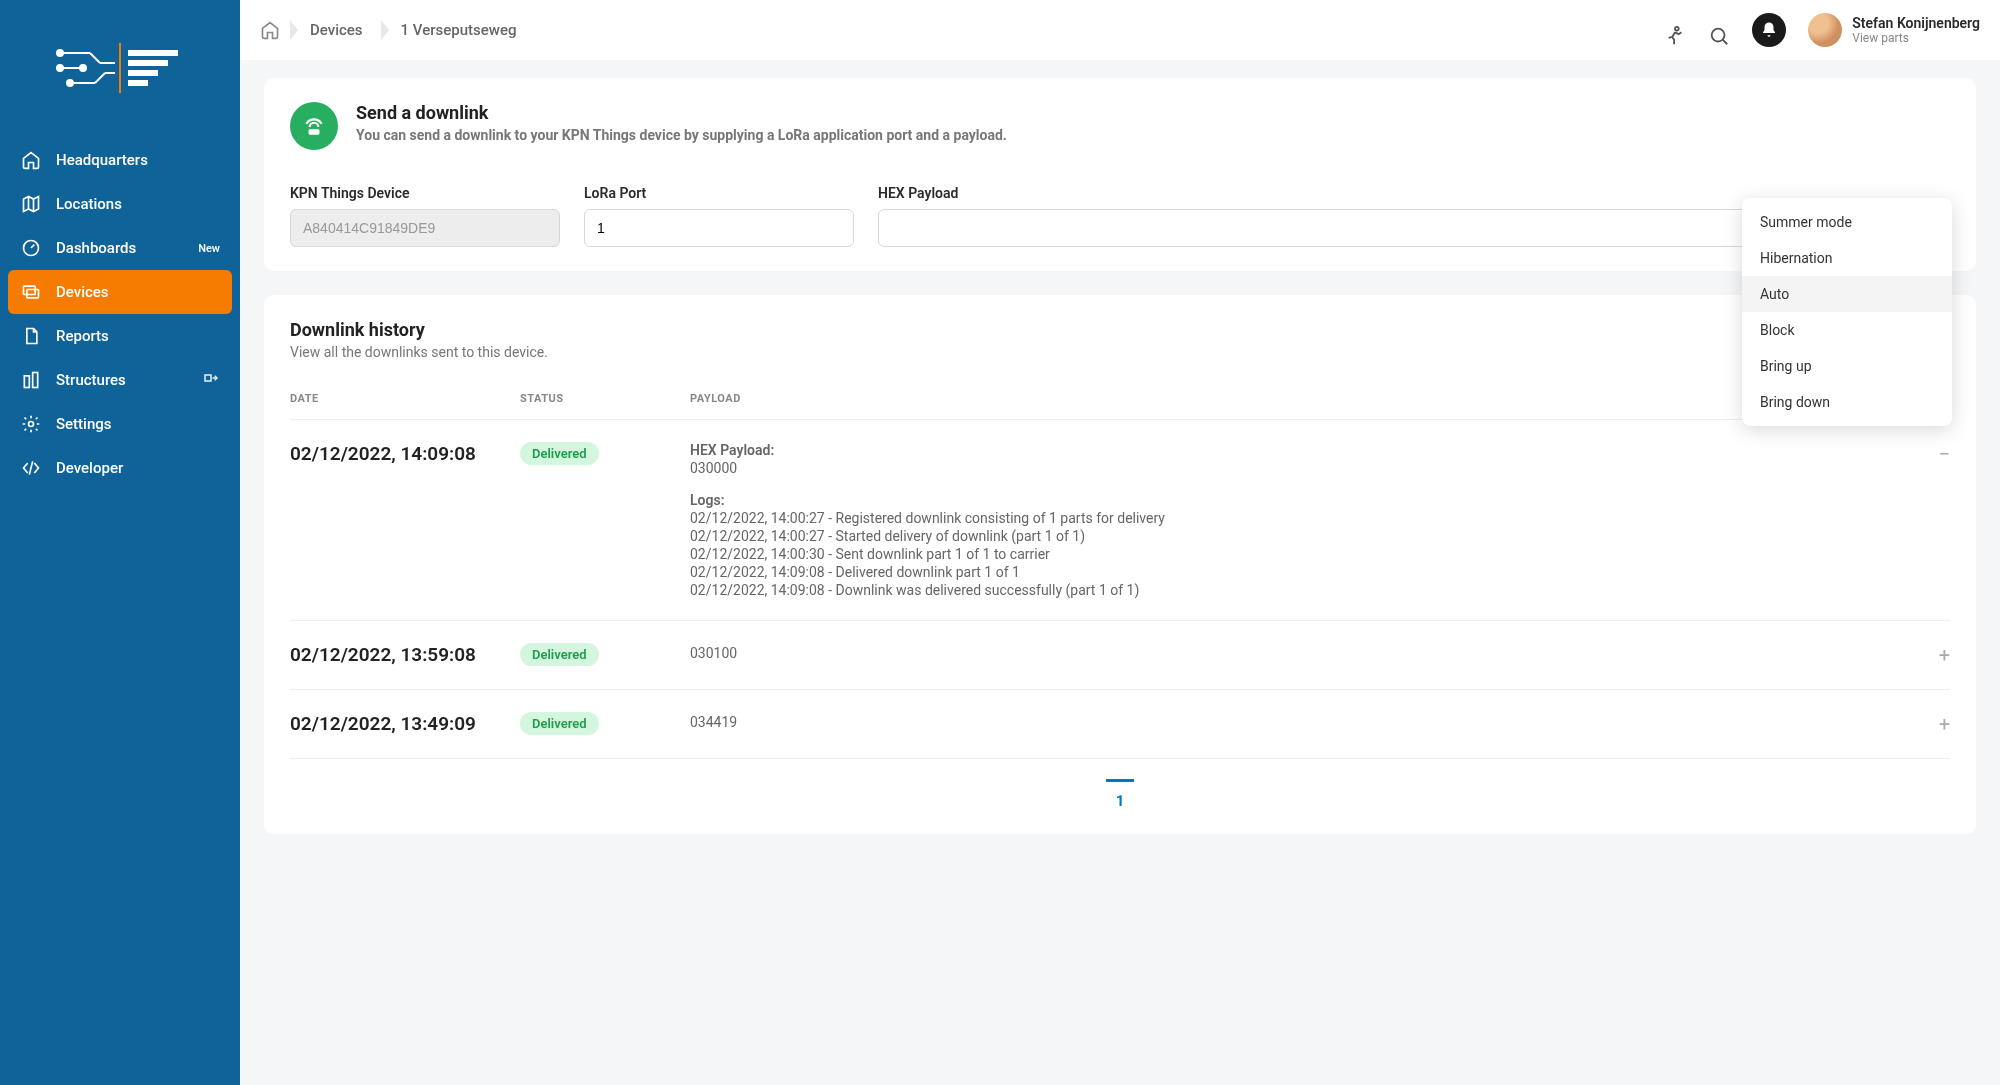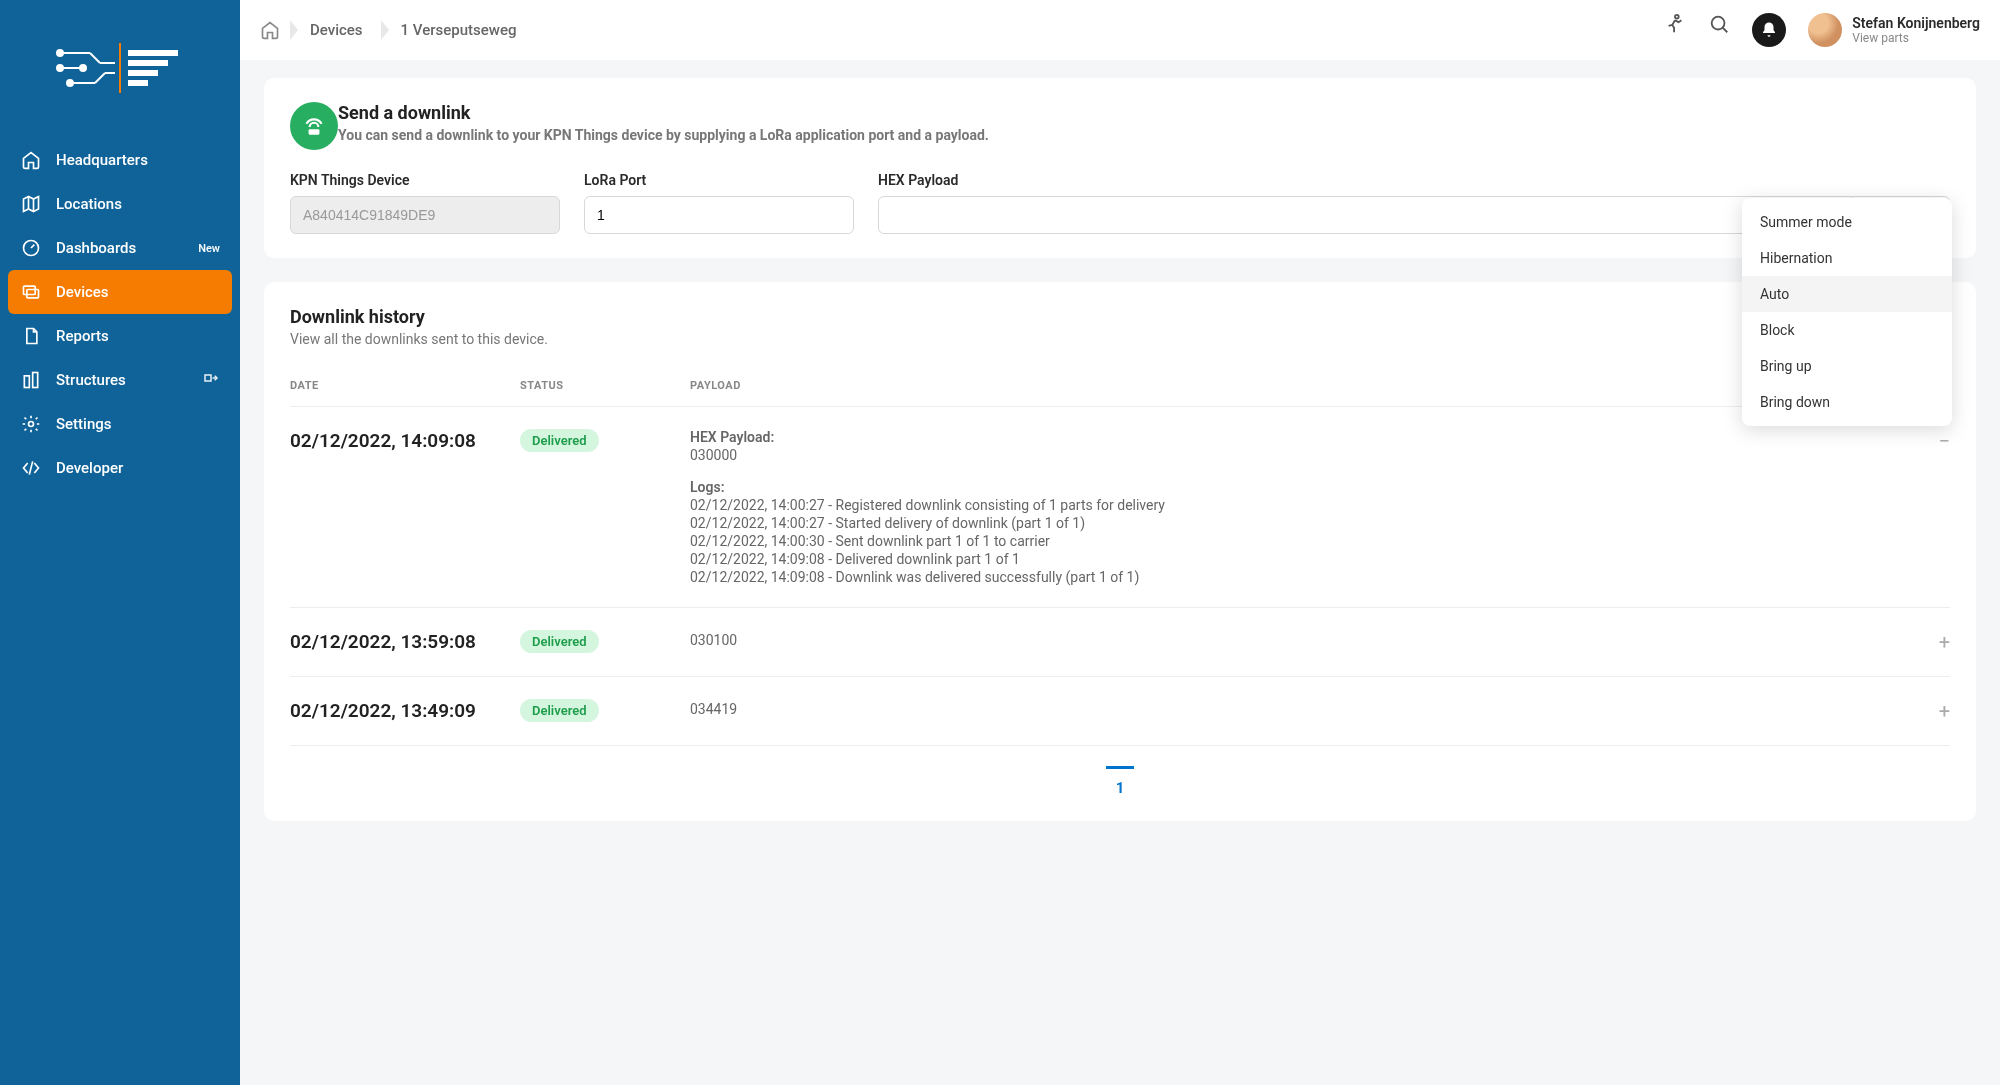--- a/index.html
+++ b/index.html
@@ -10,34 +10,34 @@
 .nav-item { display: flex; align-items: center; padding: 11px 20px; font-size: 15px; font-weight: 500; cursor: pointer; position: relative; }
 .nav-item.active { background: #f57c00; border-radius: 6px; margin: 0 8px; padding: 11px 12px; }
 .nav-item .icon { width: 22px; height: 22px; margin-right: 14px; display: inline-flex; align-items: center; justify-content: center; flex-shrink: 0; }
 .nav-item .badge { margin-left: auto; font-size: 11px; color: #fff; opacity: 0.95; font-weight: 600; }
 .nav-item .right-icon { margin-left: auto; opacity: 0.9; }
 .main { margin-left: 240px; }
 .topbar { height: 60px; background: #fff; display: flex; align-items: center; padding: 0 20px; }
 .breadcrumb { display: flex; align-items: center; }
 .breadcrumb .home { color: #666; display: flex; align-items: center; }
 .breadcrumb-item { color: #666; font-size: 15px; font-weight: 500; padding: 0 8px; }
-.topbar-right { margin-left: auto; display: flex; align-items: flex-start; gap: 22px; }
+.topbar-right { margin-left: auto; display: flex; align-items: flex-end; gap: 22px; }
 .topbar-icon { color: #555; display: flex; align-items: center; cursor: pointer; }
 .bell { width: 34px; height: 34px; border-radius: 50%; background: #1a1a1a; display: flex; align-items: center; justify-content: center; }
 .avatar { width: 34px; height: 34px; border-radius: 50%; background: radial-gradient(circle at 30% 30%, #f0c090 30%, #d09060 60%); }
 .user-block { display: flex; align-items: center; gap: 10px; cursor: pointer; }
 .user-name { font-weight: 600; font-size: 14px; color: #2a2a2a; }
 .user-sub { font-size: 12px; color: #888; }
 .content { padding: 18px 24px 40px; }
 .card { background: #fff; border-radius: 10px; padding: 24px 26px; margin-bottom: 24px; position: relative; }
-.card-head { display: flex; align-items: flex-start; }
+.card-head { display: flex; gap: 18px; align-items: flex-start; }
 .scard-icon { width: 48px; height: 48px; border-radius: 50%; background: #27ae60; display: flex; align-items: center; justify-content: center; flex-shrink: 0; }
 .card-title { font-size: 18px; font-weight: 700; color: #222; margin-bottom: 4px; }
 .card-sub { font-size: 14px; color: #777; font-weight: bold; }
-.form-row { display: flex; gap: 24px; margin-top: 22px; }
+.form-row { display: flex; gap: 24px; margin-top: 35px; }
 .form-col { display: flex; flex-direction: column; }
 .form-col.f1 { width: 270px; }
 .form-col.f2 { width: 270px; }
 .form-col.f3 { flex: 1; }
 .form-label { font-size: 14px; font-weight: 600; color: #2a2a2a; margin-bottom: 8px; }
 .input { height: 38px; border: 1px solid #d8d8d8; border-radius: 6px; padding: 8px 12px; font-size: 14px; width: 100%; }
 .input[disabled] { background: #ededed; color: #999; }
 .input-group { display: flex; }
 .input-group .input { border-radius: 6px 0 0 6px; }
 .input-group .btn-presets { height: 38px; border: 1px solid #d8d8d8; border-left: none; border-radius: 0 6px 6px 0; background: #fff; padding: 0 14px; font-size: 14px; color: #333; display: flex; align-items: center; gap: 8px; cursor: pointer; font-weight: 500; }

